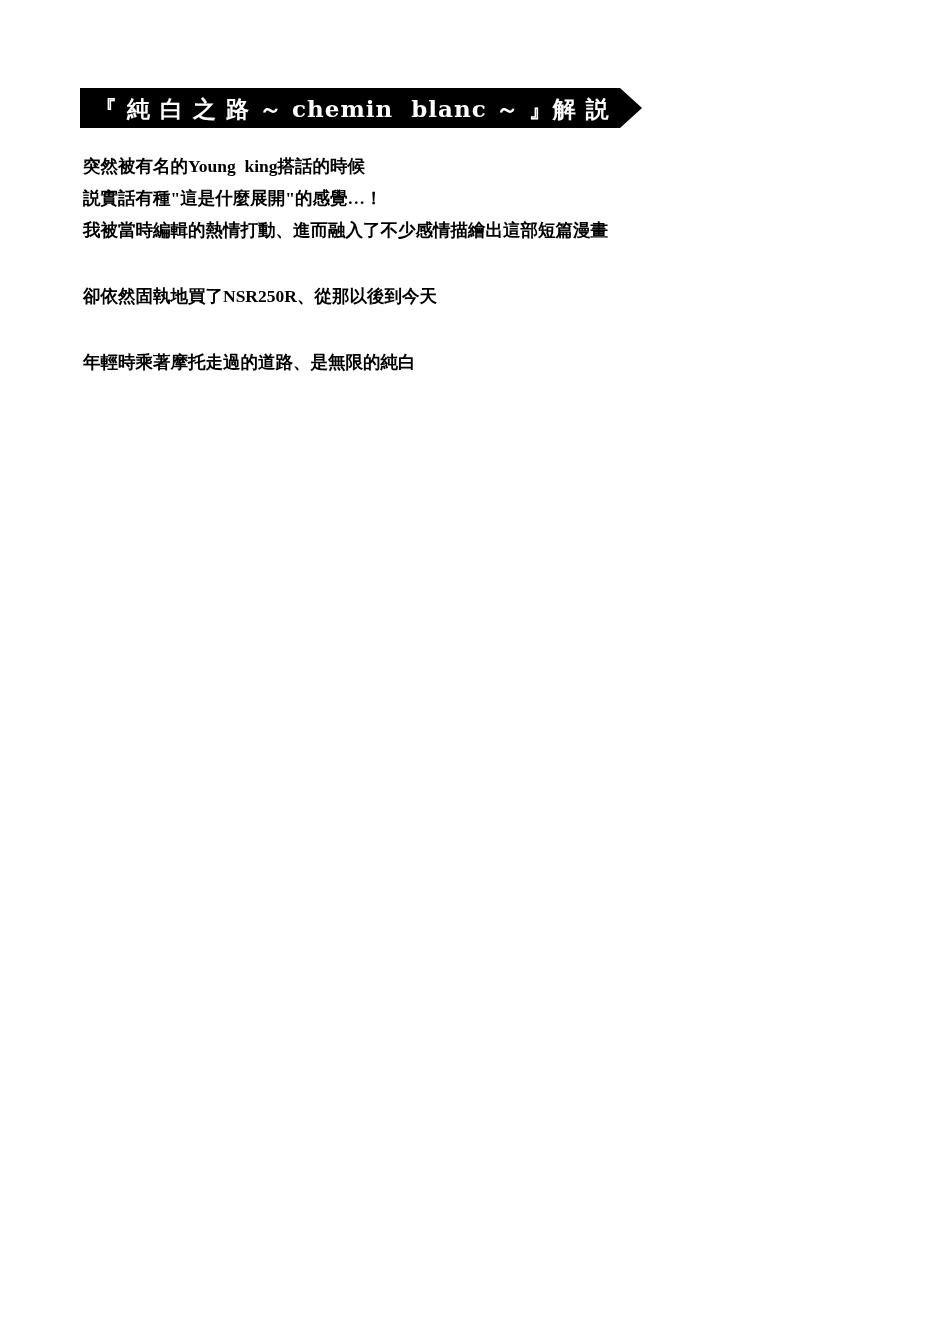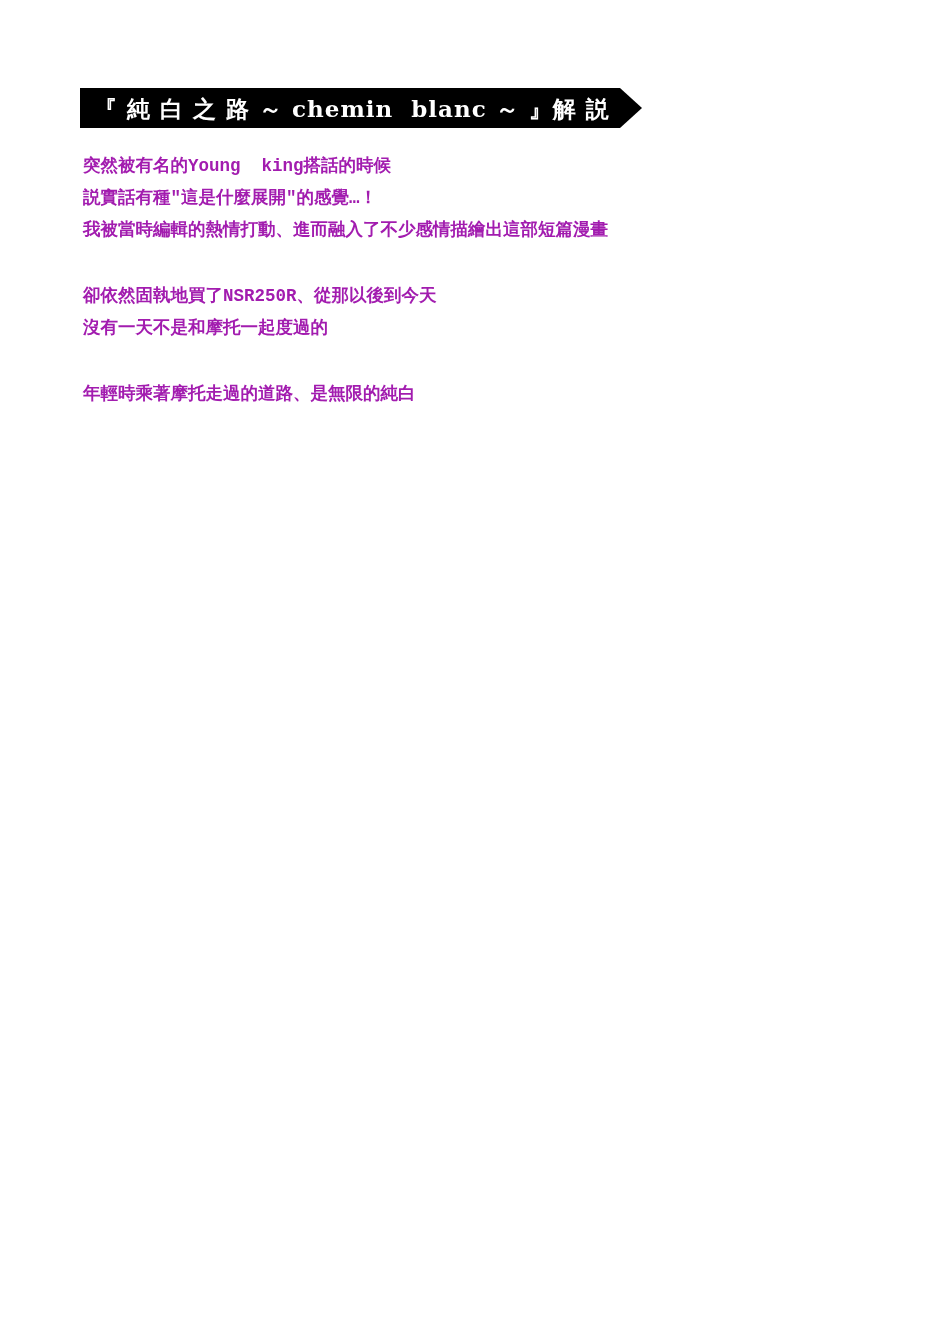--- a/index.html
+++ b/index.html
@@ -64,26 +64,26 @@
     top: 150px;
     width: 720px;
   }
   .para {
     margin: 0 0 34px 0;
   }
   .para:last-child {
     margin-bottom: 0;
   }
   .line {
-    font-family: Liberation Mono, monospace;
+    font-family: Liberation Serif, serif;
     font-size: 17.5px;
     font-weight: 700;
     line-height: 32px;
     white-space: pre-wrap;
-    color: #a21caf;
+    color: #000000;
   }
 </style>
 </head>
 <body>
 
 <div class="page">
 
   <div class="title-banner">
     <div class="banner-body">
       <span class="banner-text">『 純 白 之 路 ～ chemin  blanc ～ 』解 説</span>
@@ -94,21 +94,20 @@
   <div class="body-text">
 
     <div class="para">
       <div class="line">突然被有名的Young  king搭話的時候</div>
       <div class="line">説實話有種"這是什麼展開"的感覺…！</div>
       <div class="line">我被當時編輯的熱情打動、進而融入了不少感情描繪出這部短篇漫畫</div>
     </div>
 
     <div class="para">
       <div class="line">卻依然固執地買了NSR250R、從那以後到今天</div>
-      <div class="line">沒有一天不是和摩托一起度過的</div>
     </div>
 
     <div class="para">
       <div class="line">年輕時乘著摩托走過的道路、是無限的純白</div>
     </div>
 
   </div>
 
 </div>
 

